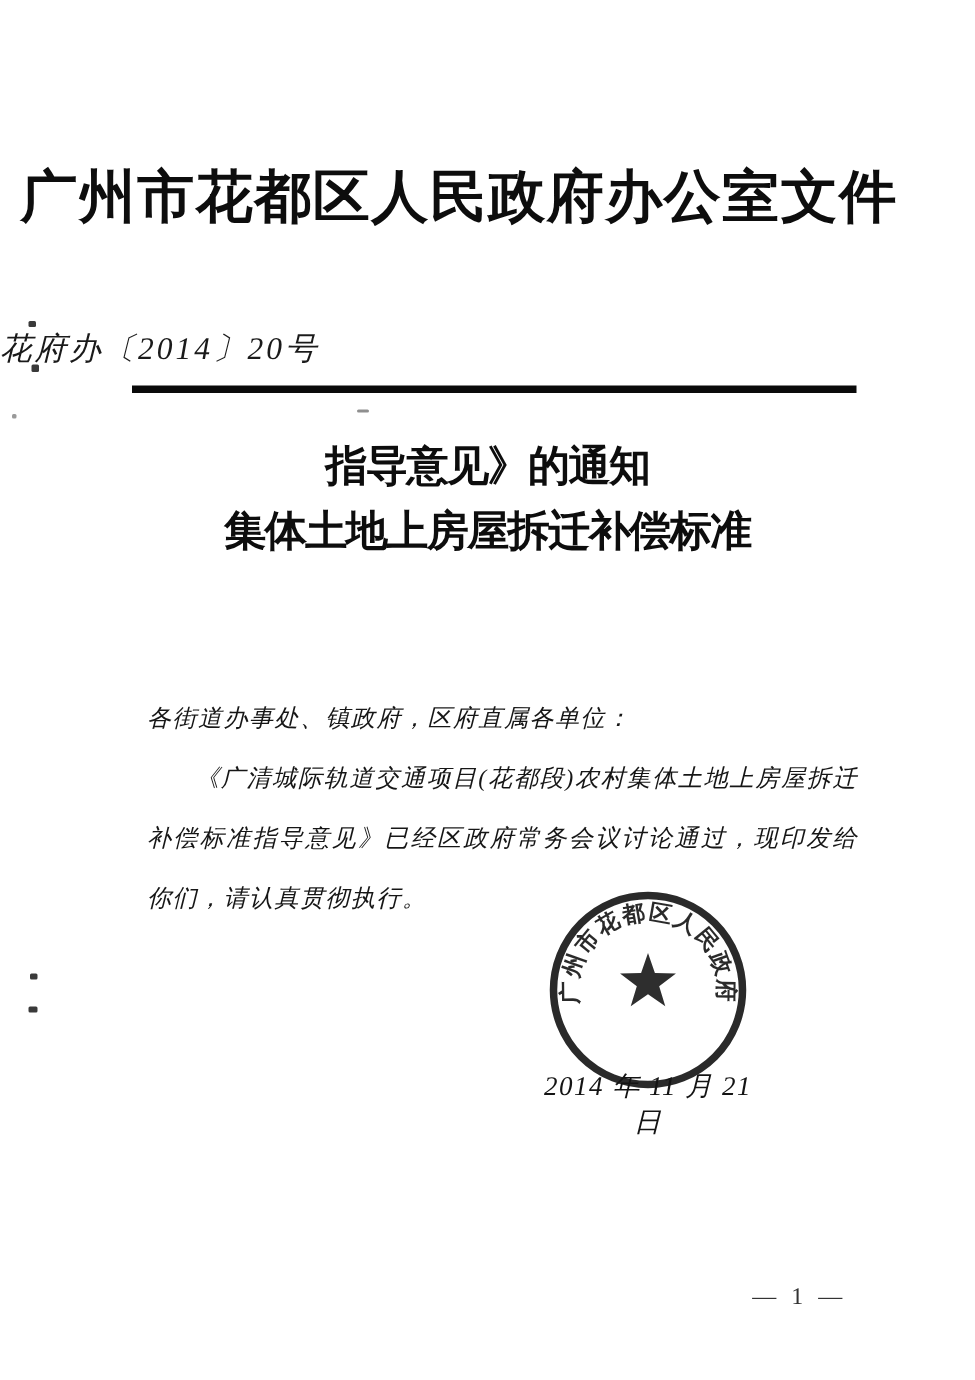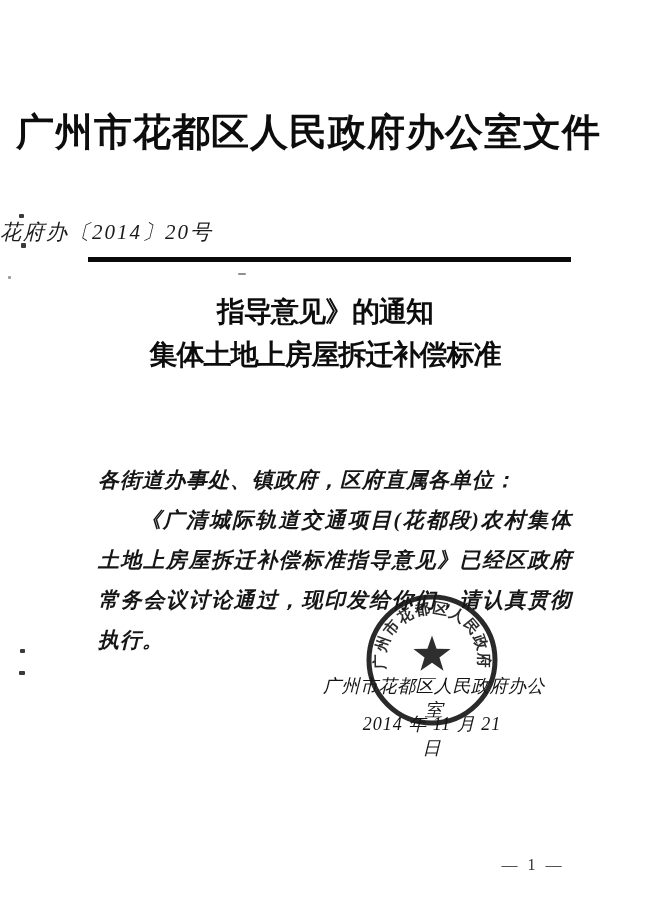--- a/index.html
+++ b/index.html
@@ -13,23 +13,23 @@
     height: 920px;
     margin: 0 auto;
     background: #ffffff;
     overflow: hidden;
     font-family: "Liberation Serif", "DejaVu Serif", serif;
     color: #121212;
   }
   .header-title {
     position: absolute;
     top: 106px;
-    left: 16px;
+    left: 4px;
     width: 604px;
-    text-align: left;
+    text-align: center;
     font-size: 38px;
     font-weight: bold;
     letter-spacing: 1px;
     line-height: 52px;
     color: #0d0d0d;
   }
   .doc-number {
     position: absolute;
     top: 218px;
     left: 0;
@@ -58,26 +58,25 @@
     font-weight: bold;
     letter-spacing: -1px;
     line-height: 43px;
     color: #0d0d0d;
   }
   .body-block {
     position: absolute;
     top: 460px;
     left: 98px;
     width: 474px;
-    font-size: 21px;
+    font-size: 16px;
     line-height: 40px;
     letter-spacing: 1px;
     font-style: italic;
     color: #161616;
-    font-weight: bold;
   }
   .body-block p {
     margin: 0;
   }
   .body-paragraph {
     text-indent: 2em;
     text-align: justify;
   }
   .seal {
     position: absolute;
@@ -156,21 +155,20 @@
     <circle cx="69" cy="69" r="63" fill="none" stroke="#181818" stroke-width="5"></circle>
     <polygon fill="#1d1d1d" transform="translate(69,64) scale(0.98)" points="0,-20 4.7,-6.47 19.02,-6.18 7.61,2.47 11.76,16.18 0,8 -11.76,16.18 -7.61,2.47 -19.02,-6.18 -4.7,-6.47"></polygon>
     <defs>
       <path id="sealArc" d="M 31 97 A 47 47 0 1 1 107 97" fill="none"></path>
     </defs>
     <text font-size="15" font-weight="bold" fill="#181818" letter-spacing="1.5" font-family="Liberation Serif, DejaVu Serif, serif">
       <textPath href="#sealArc" startOffset="50%" text-anchor="middle">广州市花都区人民政府</textPath>
     </text>
   </svg>
 
-  <div class="signature">广州市花都区人民政府办公室</div>
 
   <div class="sign-date">2014 年 11 月 21 日</div>
 
   <div class="page-number">— 1 —</div>
 
   <div class="speck s1"></div>
   <div class="speck s2"></div>
   <div class="speck s3"></div>
   <div class="speck s4"></div>
   <div class="speck s5"></div>

